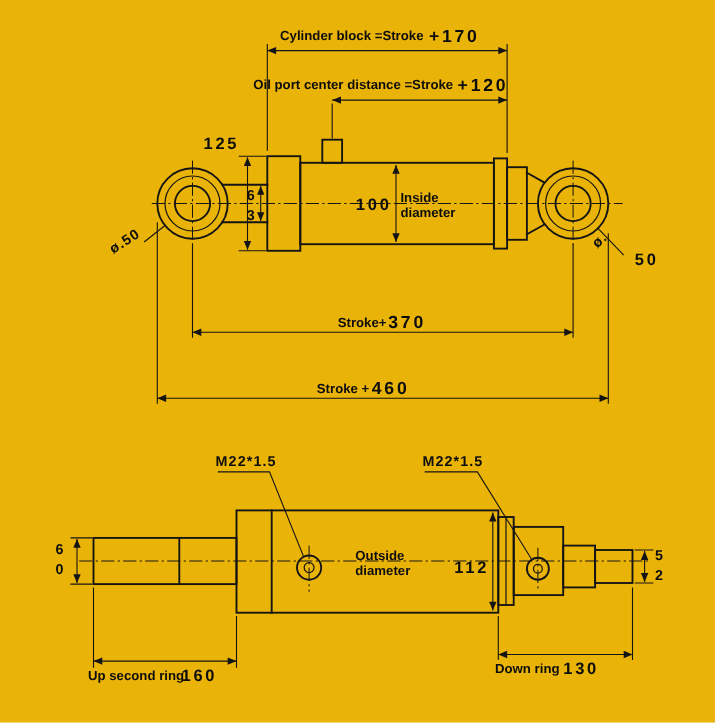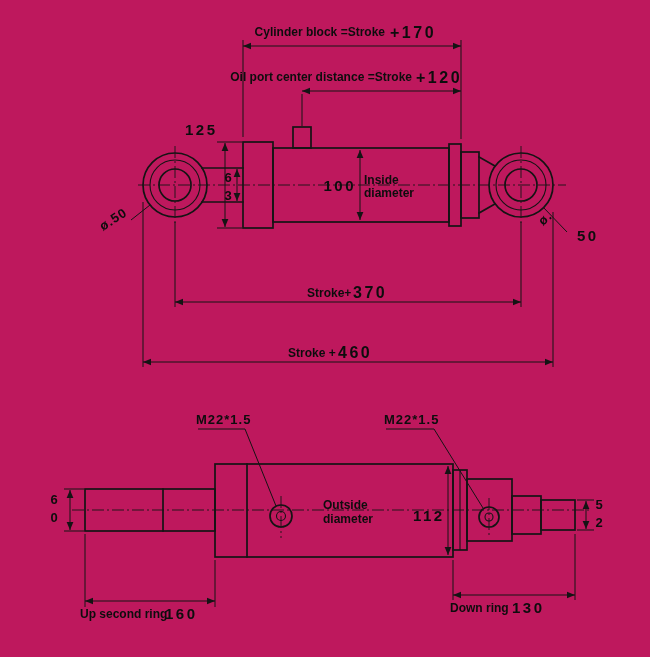--- a/index.html
+++ b/index.html
@@ -7,21 +7,21 @@
     padding: 0;
     background: #ffffff;
     width: 650px;
     height: 657px;
     font-family: "Liberation Sans", sans-serif;
   }
   .drawing-wrap {
     position: relative;
     width: 650px;
     height: 657px;
-    background: #be185d;
+    background: #eab308;
     overflow: hidden;
   }
   svg { display: block; }
 
   
   .obj   { stroke: #141414; stroke-width: 1.7; fill: none; stroke-linecap: square; }
   .obj2  { stroke: #141414; stroke-width: 1.1; fill: none; }
   .dim   { stroke: #141414; stroke-width: 1;   fill: none; }
   .cline { stroke: #141414; stroke-width: 0.9; fill: none; stroke-dasharray: 12 3 2 3; }
 

